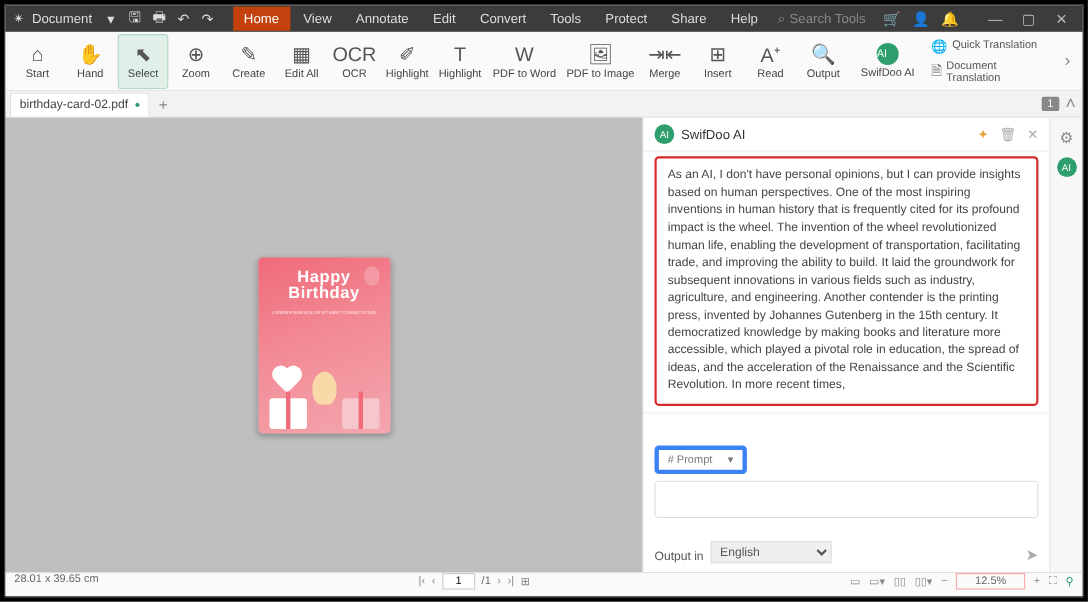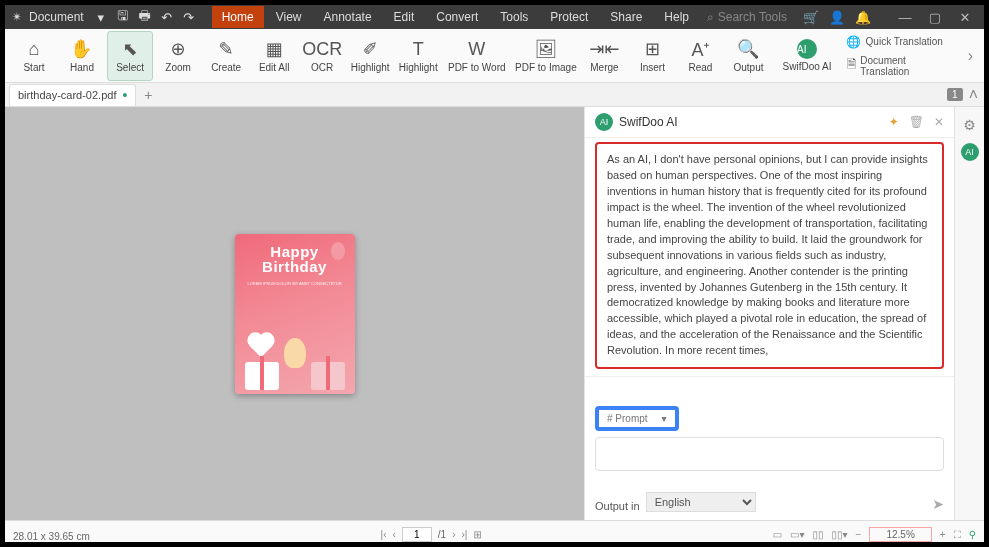--- a/index.html
+++ b/index.html
@@ -83,21 +83,21 @@
 .output-row { display: flex; align-items: flex-end; gap: 6px; font-size: 11px; color: #555; margin-top: 15px; }
 .output-row select { flex: 0 0 110px; font-size: 11px; border: 1px solid #ddd; padding: 2px 4px; color: #555; }
 .output-row .send { margin-left: auto; color: #aaa; font-size: 14px; cursor: pointer; }
 
 
 .rail { width: 30px; background: #f7f7f7; border-left: 1px solid #e4e4e4; display: flex; flex-direction: column; align-items: center; gap: 10px; padding-top: 10px; }
 .rail span { cursor: pointer; color: #888; font-size: 14px; }
 .rail .ai { background: #2e9e6f; color: #fff; width: 18px; height: 18px; border-radius: 50%; font-size: 9px; display: flex; align-items: center; justify-content: center; }
 
 
-.status { height: 22px; background: #fafafa; border-top: 1px solid #ddd; display: flex; align-items: flex-end; font-size: 10px; color: #666; padding: 0 8px; gap: 8px; }
+.status { height: 22px; background: #fafafa; border-top: 1px solid #ddd; display: flex; align-items: flex-start; font-size: 10px; color: #666; padding: 0 8px; gap: 8px; }
 .status .left { }
 .status .center { margin-left: auto; display: flex; align-items: center; gap: 6px; }
 .status .center input { width: 30px; text-align: center; border: 1px solid #ccc; font-size: 10px; padding: 1px; }
 .status .right { margin-left: auto; display: flex; align-items: center; gap: 8px; }
 .status .right .zoom { border: 1px solid #fca5a5; padding: 1px 16px; }
 .status .nav-btn, .status .vbtn { cursor: pointer; color: #888; }
 </style>
 </head>
 <body>
 

